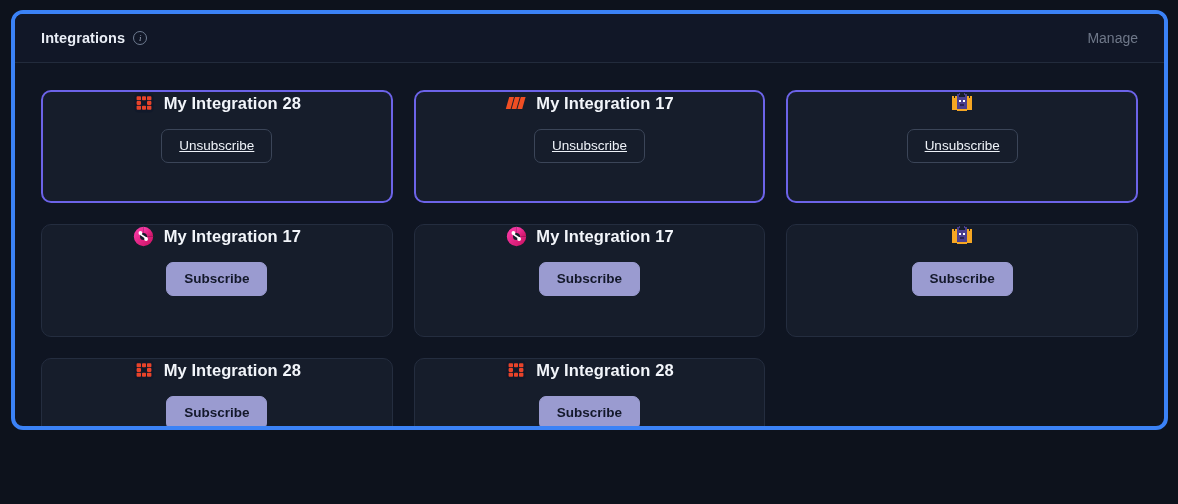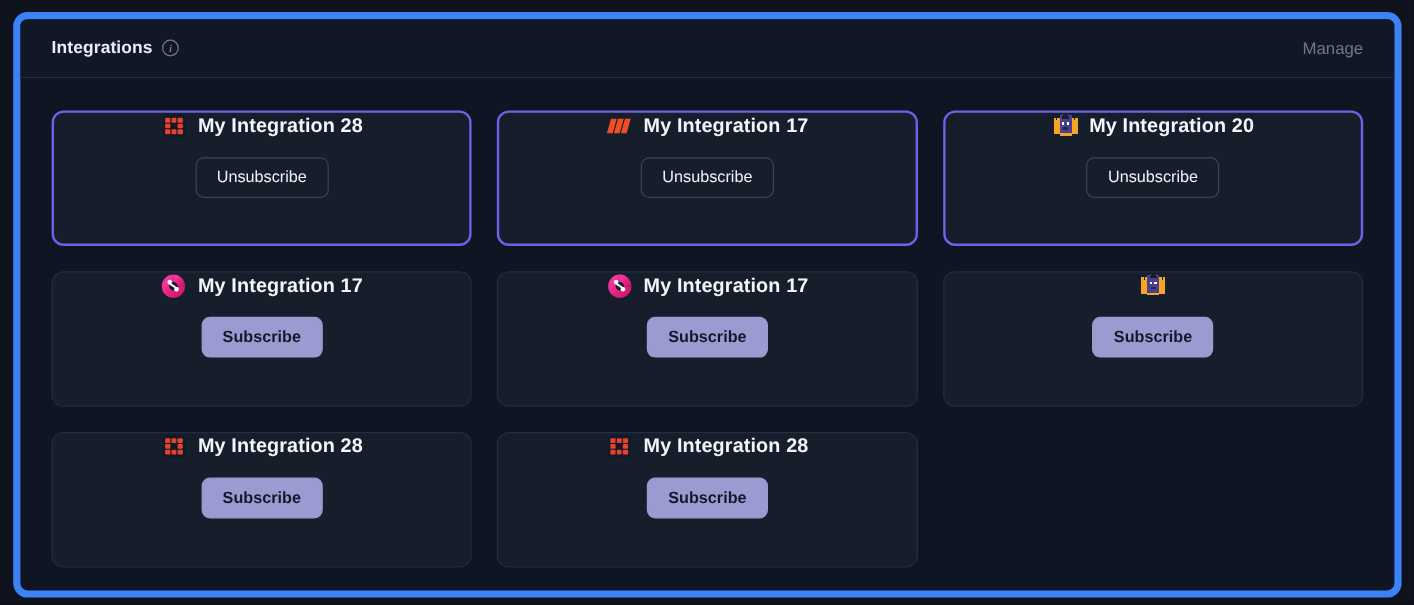--- a/index.html
+++ b/index.html
@@ -13,22 +13,22 @@
   #root {
     position: relative;
     width: 1178px; height: 504px;
     background: #0d121c;
   }
 
   
   .panel {
     position: absolute;
     left: 11px; top: 10px;
-    width: 1157px; height: 488px;
-    border: 6px solid #3b82f6;
+    width: 1157px; height: 420px;
+    border: 4px solid #3b82f6;
     border-radius: 12px;
     background: #0f1522;
     overflow: hidden;
   }
 
   
   .panel-header {
     height: 49px;
     display: flex;
     align-items: center;
@@ -119,20 +119,21 @@
     cursor: pointer;
     line-height: 1;
     white-space: nowrap;
   }
   .btn-unsubscribe {
     padding: 9px 17px;
     background: transparent;
     border: 1px solid #3b4558;
     color: #eef2f8;
     font-weight: normal;
+    text-decoration: underline;
   }
   .btn-subscribe {
     padding: 9px 17px;
     background: #9a9bd0;
     border: 1px solid #9a9bd0;
     color: #13182a;
     font-weight: bold;
   }
 </style>
 </head>
@@ -211,21 +212,20 @@
                 </g>
                 <g fill="#2b2356">
                   <rect x="9" y="12" width="4" height="2"></rect>
                 </g>
                 <g fill="#f5a623">
                   <rect x="3" y="9" width="1" height="1"></rect>
                   <rect x="18" y="9" width="1" height="1"></rect>
                 </g>
               </svg>
             </span>
-            <span class="card-title">My Integration 20</span>
           </div>
           <button class="btn btn-unsubscribe">Unsubscribe</button>
         </div>
         <div class="card">
           <div class="card-title-row">
             <span class="icon-wrap">
               <svg width="21" height="21" viewBox="0 0 21 21">
                 <defs>
                   <linearGradient id="pg" x1="0" y1="0" x2="1" y2="1">
                     <stop offset="0%" stop-color="#ff3fb0"></stop>

